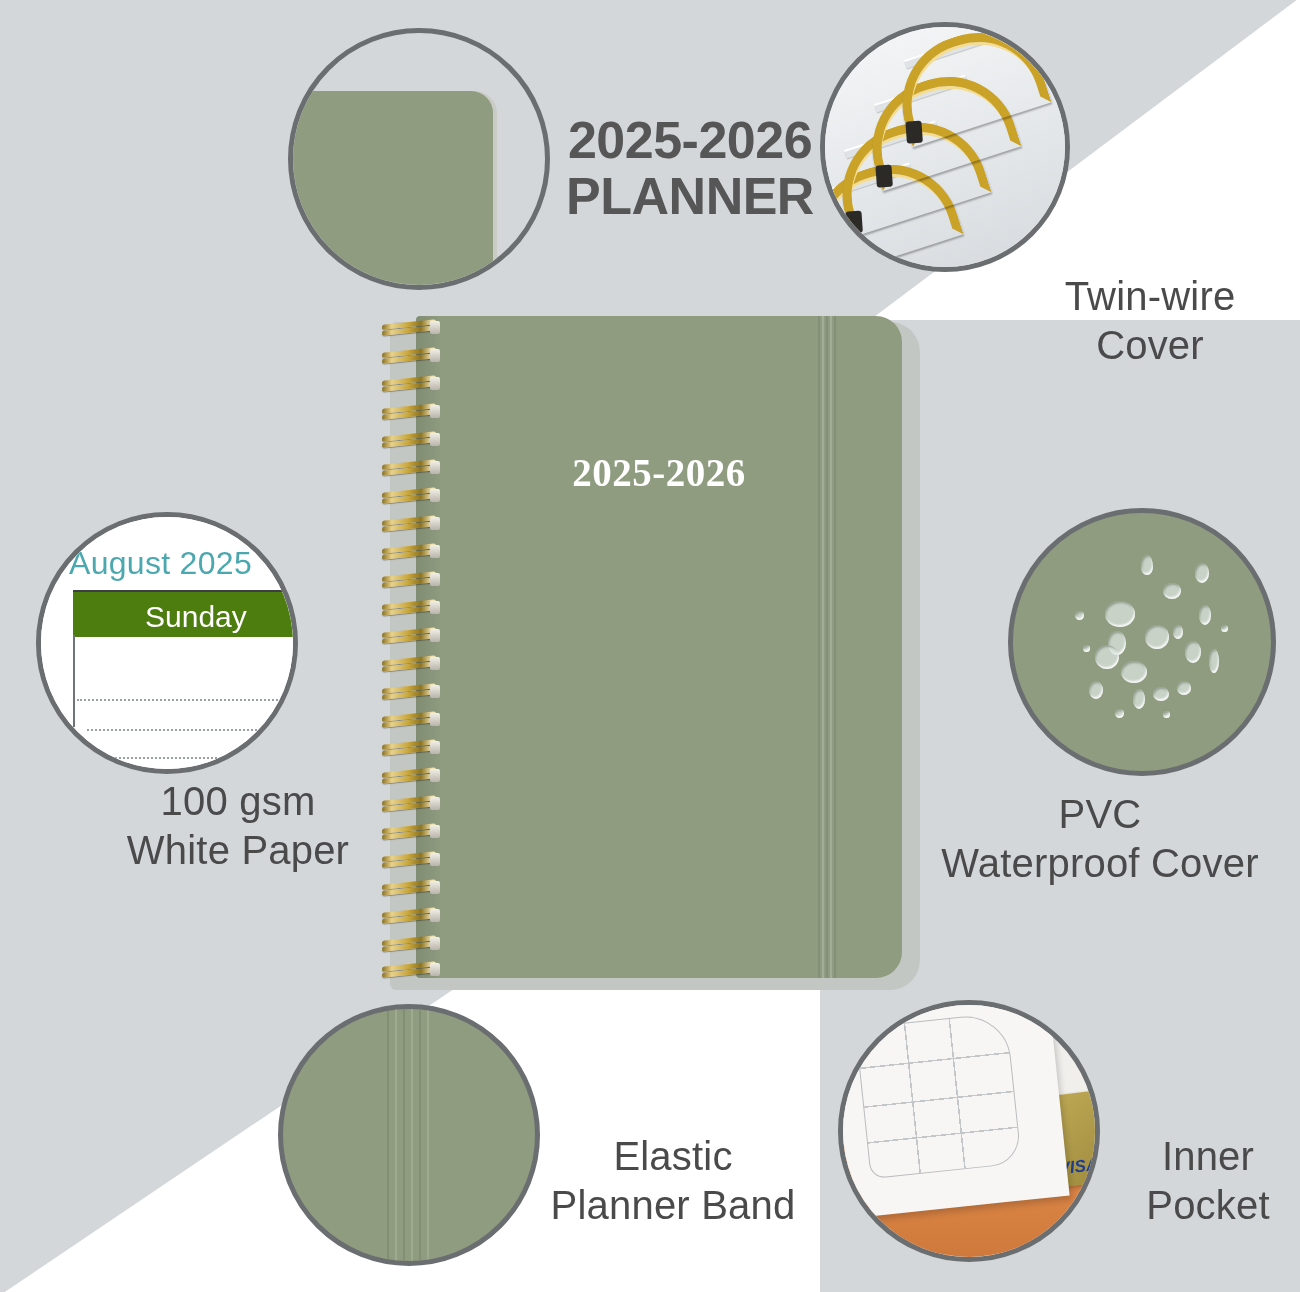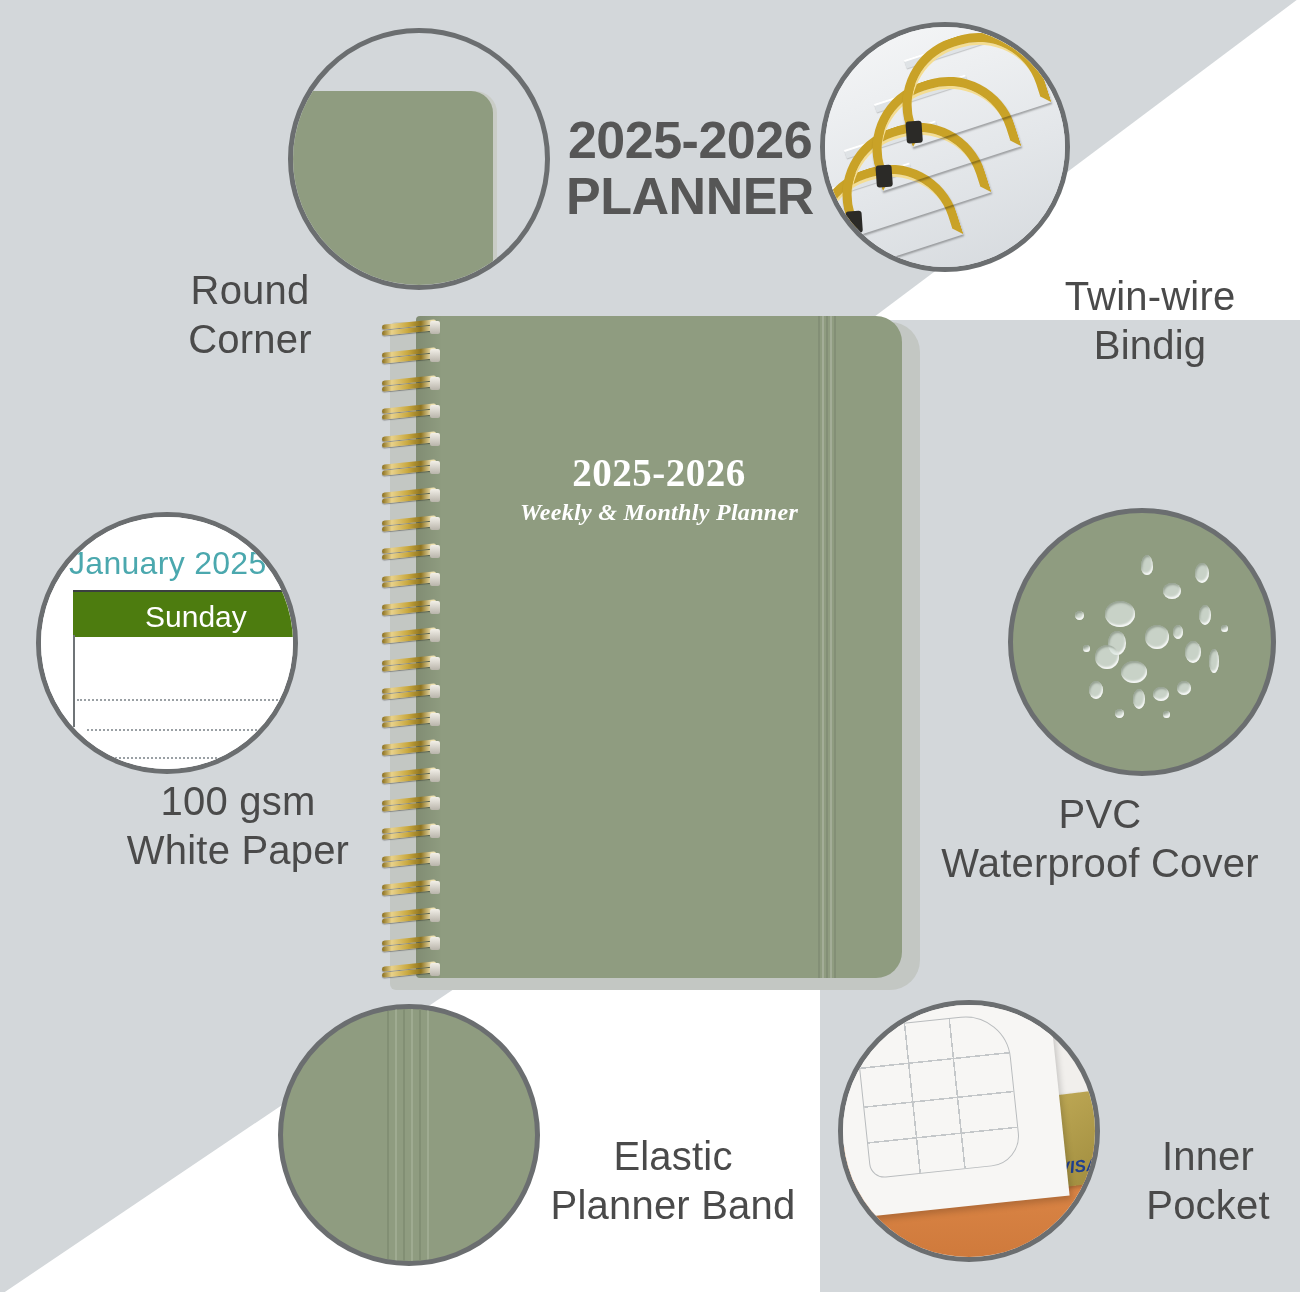--- a/index.html
+++ b/index.html
@@ -334,41 +334,39 @@
 
   <div class="wedge wedge-tr"></div>
   <div class="wedge wedge-bl"></div>
 
   <div id="headline">2025-2026
 PLANNER</div>
 
   <div class="circle" id="circle-round-corner">
     <div class="rc-swatch"></div>
   </div>
-  <div class="label" id="label-round-corner">Round
-Corner</div>
 
   <div class="circle" id="circle-twinwire">
     <div class="tw-photo">
       <div class="tw-bar" style="left:-8px;  top:150px;"></div>
       <div class="tw-bar" style="left:18px;  top:108px;"></div>
       <div class="tw-bar" style="left:48px;  top:62px;"></div>
       <div class="tw-bar" style="left:78px;  top:18px;"></div>
       <div class="tw-ring" style="left:-18px; top:140px;"></div>
       <div class="tw-ring" style="left:10px;  top:98px;"></div>
       <div class="tw-ring" style="left:40px;  top:52px;"></div>
       <div class="tw-ring" style="left:70px;  top:8px;"></div>
     </div>
   </div>
   <div class="label" id="label-twinwire">Twin-wire
-Bindig</div>
+Cover</div>
 
   <div class="circle" id="circle-paper">
     <div class="paper-inner">
-      <div class="paper-month">January 2025</div>
+      <div class="paper-month">August 2025</div>
       <div class="paper-daybar">
         <div class="paper-dayname">Sunday</div>
       </div>
       <div class="paper-vline"></div>
       <div class="paper-dash" style="top:182px;"></div>
       <div class="paper-dash" style="top:212px; left:46px; width:210px;"></div>
       <div class="paper-dash" style="top:240px; left:70px; width:150px;"></div>
     </div>
   </div>
   <div class="label" id="label-paper">100 gsm
@@ -422,21 +420,20 @@
       <div class="ip-map"></div>
     </div>
   </div>
   <div class="label" id="label-pocket">Inner
 Pocket</div>
 
   <div id="planner">
     <div class="planner-shadow"></div>
     <div class="planner-cover">
       <div class="planner-title-year">2025-2026</div>
-      <div class="planner-title-sub">Weekly &amp; Monthly Planner</div>
     </div>
     <div class="planner-spine-shade"></div>
     <div class="planner-band">
       <i class="d" style="left:2px;"></i>
       <i style="left:6px;"></i>
       <i class="d" style="left:10px;"></i>
       <i style="left:14px;"></i>
       <i class="d" style="left:18px;"></i>
     </div>
     <div class="spiral">

